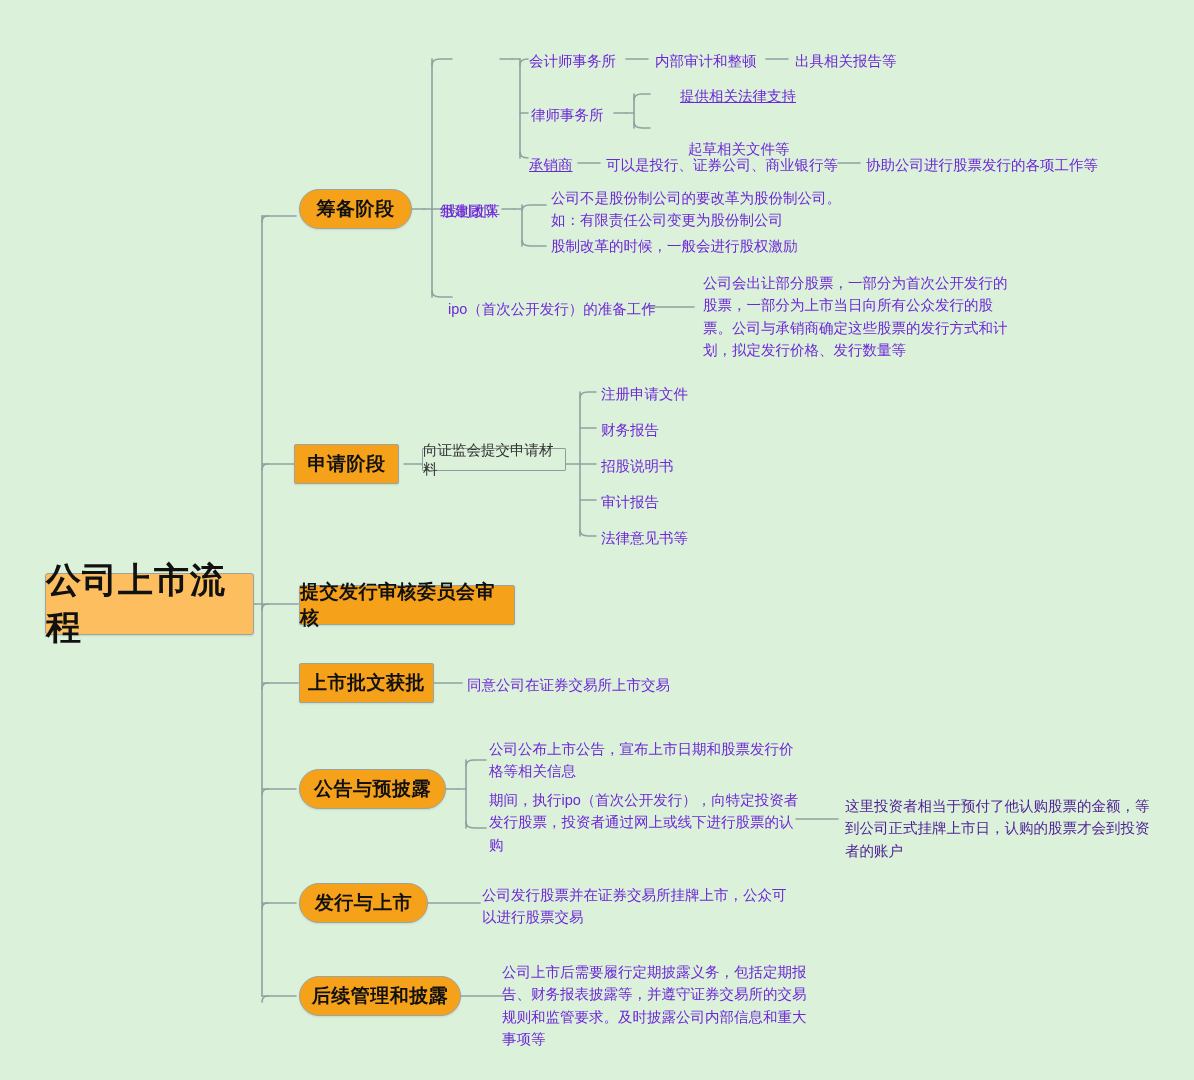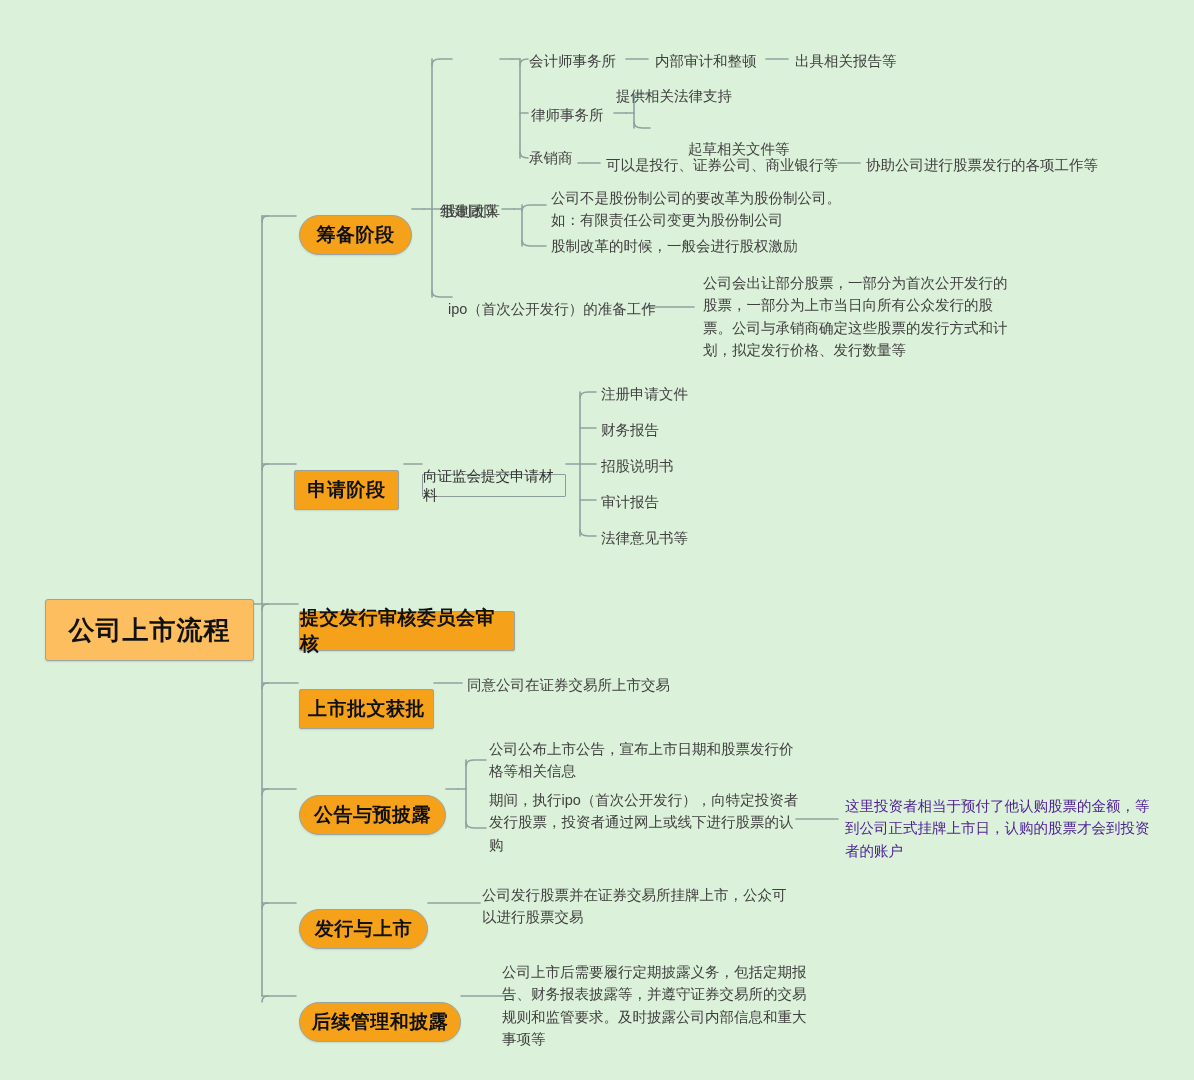--- a/index.html
+++ b/index.html
@@ -4,27 +4,27 @@
 <style>
   html,body{margin:0;padding:0;}
   body{
     width:1194px;height:1080px;
     background:#dcf1da;
     font-family:"Liberation Sans","DejaVu Sans",sans-serif;
     overflow:hidden;position:relative;
   }
   #canvas{position:absolute;left:0;top:0;width:1194px;height:1080px;}
   svg.links{position:absolute;left:0;top:0;width:1194px;height:1080px;pointer-events:none;}
-  .node{position:absolute;box-sizing:border-box;display:flex;align-items:center;justify-content:center;margin-top:26px;}
+  .node{position:absolute;box-sizing:border-box;display:flex;align-items:center;justify-content:center;}
 
   
   .root{
     background:#fcbe5e;border:1.5px solid #9aa4a0;
     border-radius:3px;
-    font-weight:bold;font-size:26px;color:#111;
+    font-weight:bold;font-size:35px;color:#111;
     letter-spacing:1px;
     box-shadow:0 1px 2px rgba(0,0,0,.12);
   }
   
   .rect{
     background:#f5a11a;border:1.5px solid #9aa4a0;
     border-radius:2px;
     font-weight:bold;font-size:19px;color:#111;
     letter-spacing:.5px;
     box-shadow:0 1px 2px rgba(0,0,0,.10);
@@ -39,21 +39,21 @@
   }
   
   .boxed{
     background:transparent;border:1.3px solid #8e9d99;
     border-radius:1px;
     font-size:14.5px;color:#333;
   }
   
   .leaf{
     position:absolute;
-    font-size:14.5px;color:#404040;
+    font-size:14.5px;color:#6d28d9;
     line-height:1.55;
     white-space:pre-line;
   }
   .leaf.red{color:#4c1d95;}
   .leaf.nowrap{white-space:nowrap;}
 </style>
 </head>
 <body>
 
 <div id="canvas">
@@ -148,24 +148,24 @@
     <span>筹备阶段</span>
   </div>
 
   <div class="leaf nowrap" style="left:440px;top:200px;">组建团队</div>
 
   <div class="leaf nowrap" style="left:529px;top:50px;">会计师事务所</div>
   <div class="leaf nowrap" style="left:655px;top:50px;">内部审计和整顿</div>
   <div class="leaf nowrap" style="left:795px;top:50px;">出具相关报告等</div>
 
   <div class="leaf nowrap" style="left:531px;top:104px;">律师事务所</div>
-  <div class="leaf nowrap" style="left:616px;top:85px;">提供相关法律支持</div>
+  <div class="leaf nowrap" style="left:680px;top:85px;text-decoration:underline;">提供相关法律支持</div>
   <div class="leaf nowrap" style="left:688px;top:118px;margin-top:20px;">起草相关文件等</div>
 
-  <div class="leaf nowrap" style="left:529px;top:147px;">承销商</div>
+  <div class="leaf nowrap" style="left:529px;top:154px;text-decoration:underline;">承销商</div>
   <div class="leaf nowrap" style="left:606px;top:154px;">可以是投行、证券公司、商业银行等</div>
   <div class="leaf nowrap" style="left:866px;top:154px;">协助公司进行股票发行的各项工作等</div>
 
   <div class="leaf nowrap" style="left:442px;top:200px;">股制改革</div>
   <div class="leaf" style="left:551px;top:187px;">公司不是股份制公司的要改革为股份制公司。
 如：有限责任公司变更为股份制公司</div>
   <div class="leaf nowrap" style="left:551px;top:235px;">股制改革的时候，一般会进行股权激励</div>
 
   <div class="leaf nowrap" style="left:448px;top:298px;">ipo（首次公开发行）的准备工作</div>
   <div class="leaf" style="left:703px;top:272px;">公司会出让部分股票，一部分为首次公开发行的

